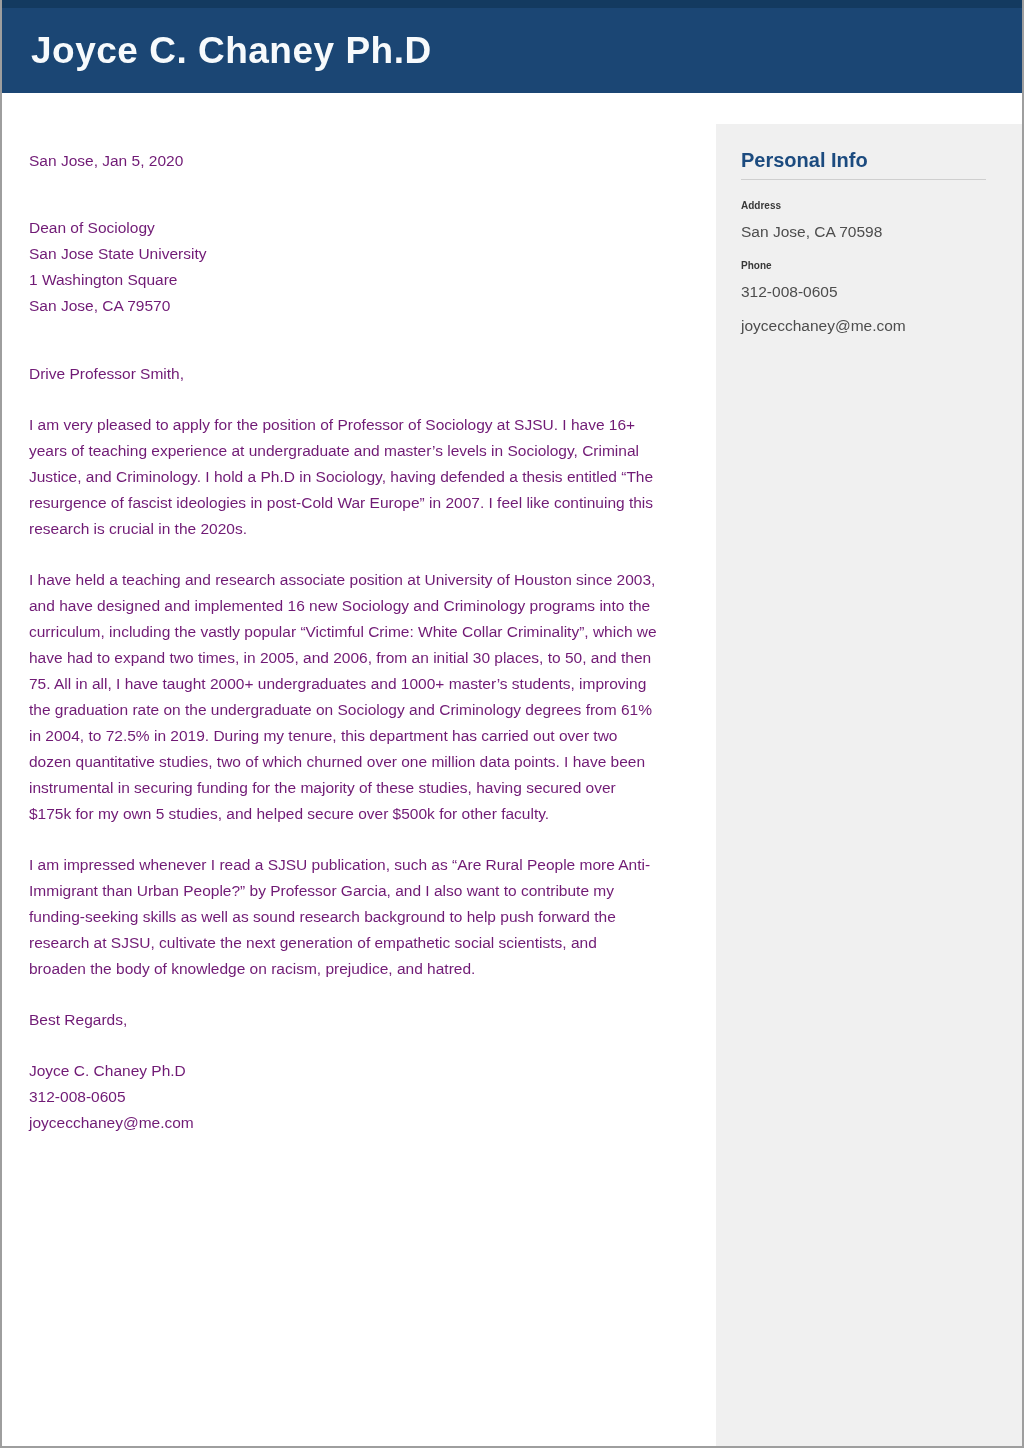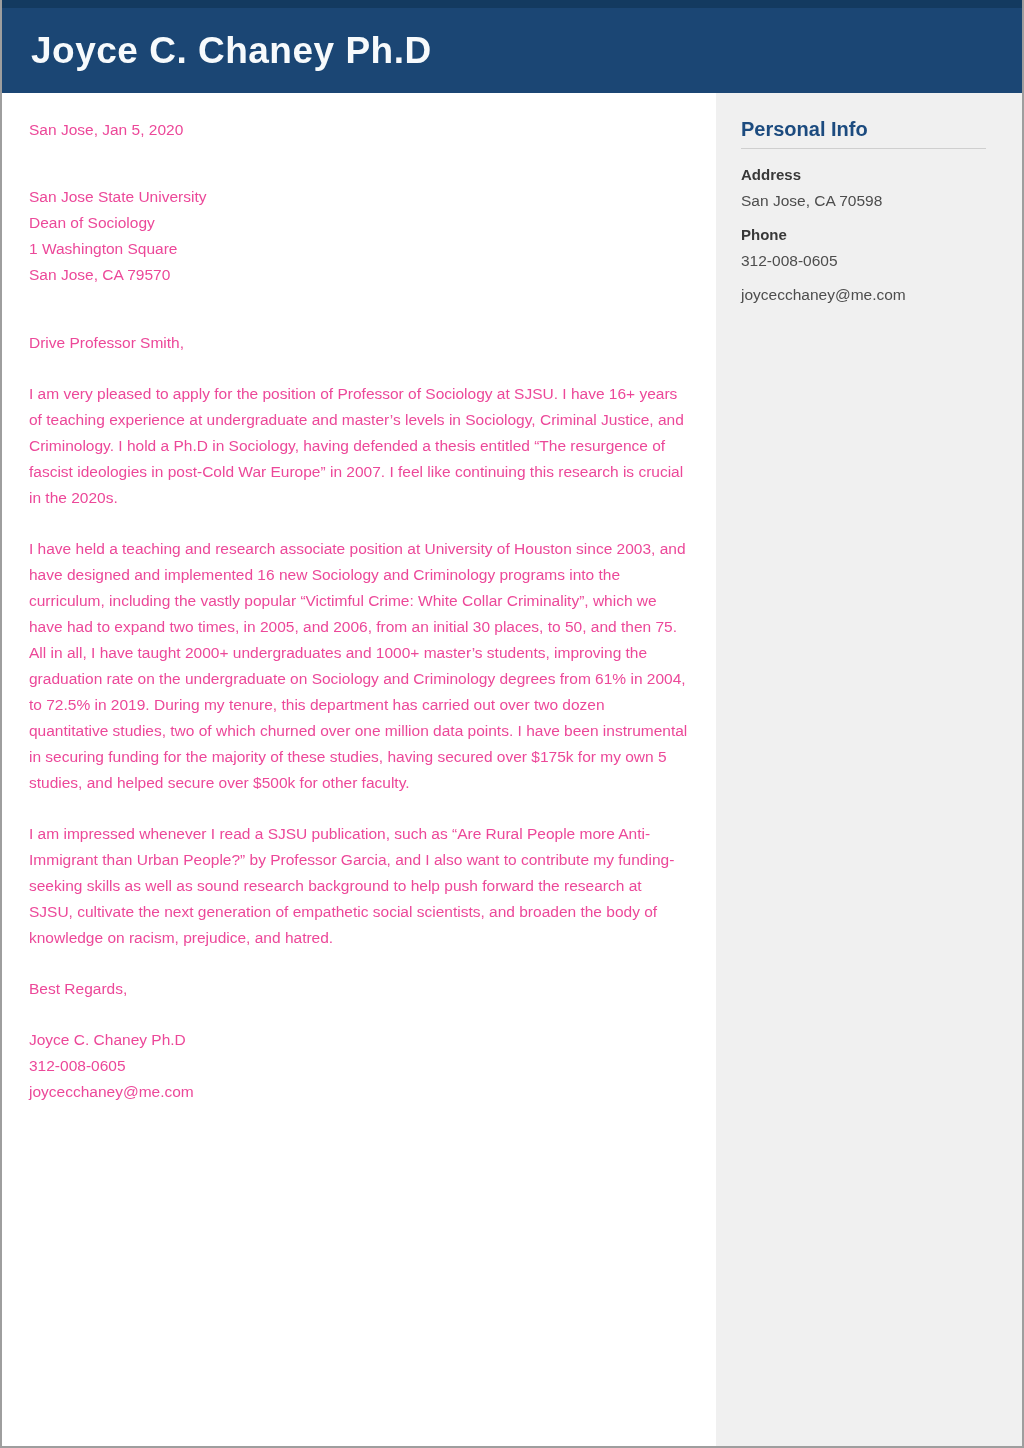--- a/index.html
+++ b/index.html
@@ -1,15 +1,15 @@
 <!DOCTYPE html>
 <html><head>
 <meta charset="utf-8">
 <style>
-  * { margin: 0; padding: 0; box-sizing: border-box; }
+  * { margin: 0; padding: 0; box-sizing: border-box; gap: 31px; }
   html, body { background: #ffffff; }
   body {
     width: 1024px;
     height: 1448px;
     font-family: "Liberation Sans", sans-serif;
     overflow: hidden;
   }
   .page {
     width: 1024px;
     height: 1448px;
@@ -37,21 +37,21 @@
   }
   .content {
     flex: 1 1 auto;
     display: flex;
     min-height: 0;
   }
   .letter {
     flex: 1 1 auto;
     background: #ffffff;
     padding: 24px 28px 0 27px;
-    color: #ec4899;
+    color: #701a75;
     font-size: 15.5px;
     line-height: 26px;
   }
   .letter .date { margin-bottom: 41px; }
   .letter .recipient { margin-bottom: 42px; }
   .letter .salutation { margin-bottom: 25px; }
   .letter .para { margin-bottom: 25px; }
   .letter .closing { margin-bottom: 25px; }
   .sidebar {
     flex: 0 0 306px;
@@ -66,42 +66,42 @@
     font-size: 20px;
     font-weight: bold;
     line-height: 26px;
     padding-bottom: 6px;
     border-bottom: 1px solid #cfcfcf;
     margin-bottom: 13px;
   }
   .sb-section { margin-bottom: 8px; }
   .sb-section h3 {
     color: #383838;
-    font-size: 15px;
+    font-size: 10px;
     font-weight: bold;
     line-height: 26px;
   }
 </style>
 </head>
 <body>
 
 <div class="page">
 
   <header class="header">
     <h1>Joyce C. Chaney Ph.D</h1>
   </header>
 
   <div class="content">
 
     <main class="letter">
       <p class="date">San Jose, Jan 5, 2020</p>
 
       <div class="recipient">
+        <p>Dean of Sociology</p>
         <p>San Jose State University</p>
-        <p>Dean of Sociology</p>
         <p>1 Washington Square</p>
         <p>San Jose, CA 79570</p>
       </div>
 
       <p class="salutation">Drive Professor Smith,</p>
 
       <p class="para">I am very pleased to apply for the position of Professor of Sociology at SJSU. I have 16+ years of teaching experience at undergraduate and master’s levels in Sociology, Criminal Justice, and Criminology. I hold a Ph.D in Sociology, having defended a thesis entitled “The resurgence of fascist ideologies in post-Cold War Europe” in 2007. I feel like continuing this research is crucial in the 2020s.</p>
       <p class="para">I have held a teaching and research associate position at University of Houston since 2003, and have designed and implemented 16 new Sociology and Criminology programs into the curriculum, including the vastly popular “Victimful Crime: White Collar Criminality”, which we have had to expand two times, in 2005, and 2006, from an initial 30 places, to 50, and then 75. All in all, I have taught 2000+ undergraduates and 1000+ master’s students, improving the graduation rate on the undergraduate on Sociology and Criminology degrees from 61% in 2004, to 72.5% in 2019. During my tenure, this department has carried out over two dozen quantitative studies, two of which churned over one million data points. I have been instrumental in securing funding for the majority of these studies, having secured over $175k for my own 5 studies, and helped secure over $500k for other faculty.</p>
       <p class="para">I am impressed whenever I read a SJSU publication, such as “Are Rural People more Anti-Immigrant than Urban People?” by Professor Garcia, and I also want to contribute my funding-seeking skills as well as sound research background to help push forward the research at SJSU, cultivate the next generation of empathetic social scientists, and broaden the body of knowledge on racism, prejudice, and hatred.</p>
 

